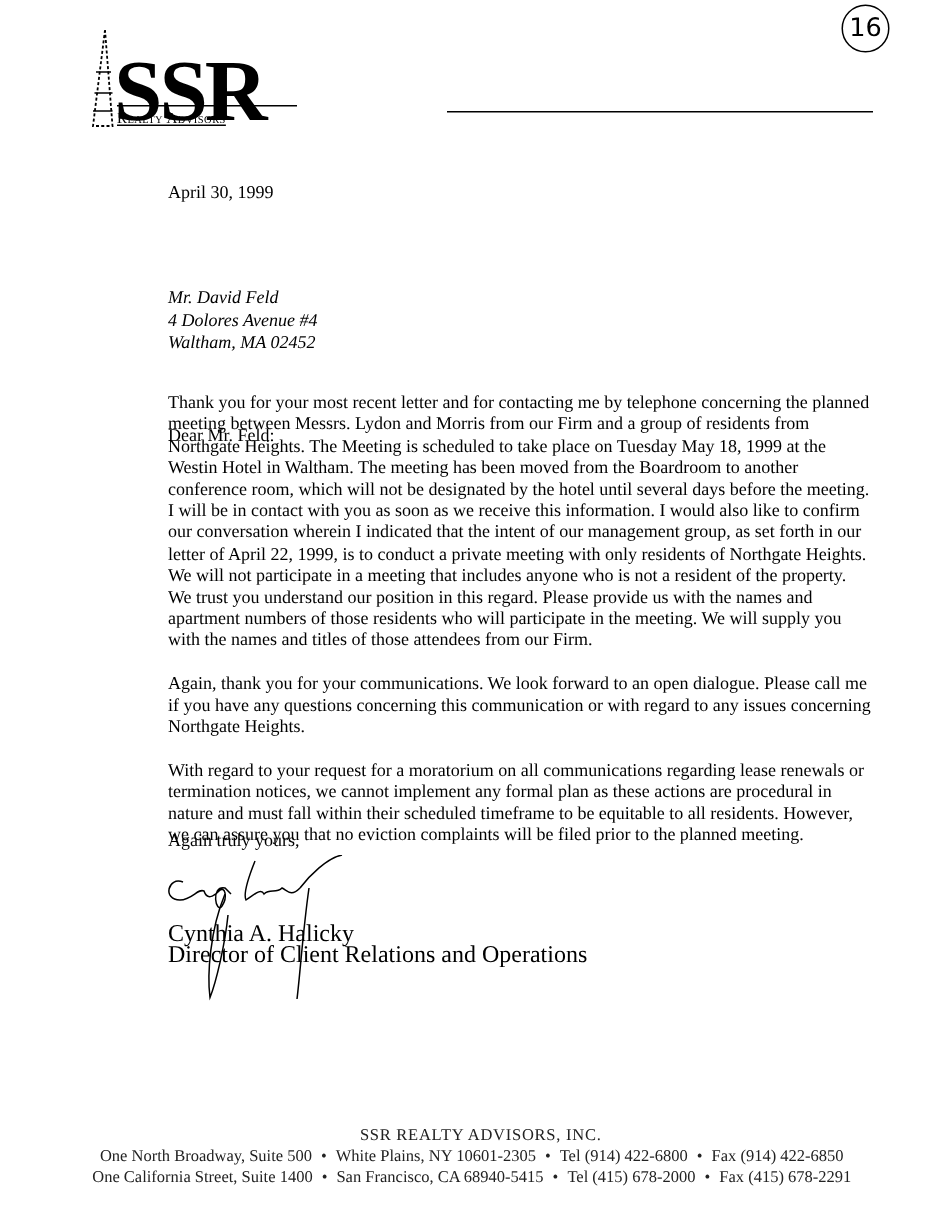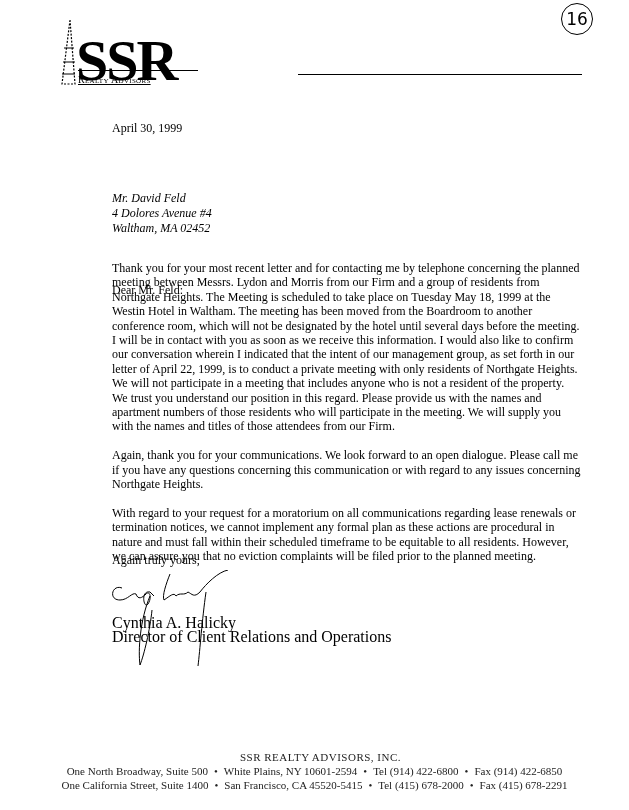--- a/index.html
+++ b/index.html
@@ -67,18 +67,18 @@
 </svg>
 
 <div class="abs signer">
   <div>Cynthia A. Halicky</div>
   <div>Director of Client Relations and Operations</div>
 </div>
 
 <div class="abs footer">
   <div class="co">SSR REALTY ADVISORS, INC.</div>
   <div>
-    <span>One North Broadway, Suite 500</span><span class="dot">•</span><span>White Plains, NY  10601-2594</span><span class="dot">•</span><span>Tel (914) 422-6800</span><span class="dot">•</span><span>Fax (914) 422-6850</span>
+    <span>One North Broadway, Suite 500</span><span class="dot">•</span><span>White Plains, NY  10601-2305</span><span class="dot">•</span><span>Tel (914) 422-6800</span><span class="dot">•</span><span>Fax (914) 422-6850</span>
   </div>
   <div>
-    <span>One California Street, Suite 1400</span><span class="dot">•</span><span>San Francisco, CA  45520-5415</span><span class="dot">•</span><span>Tel (415) 678-2000</span><span class="dot">•</span><span>Fax (415) 678-2291</span>
+    <span>One California Street, Suite 1400</span><span class="dot">•</span><span>San Francisco, CA  68940-5415</span><span class="dot">•</span><span>Tel (415) 678-2000</span><span class="dot">•</span><span>Fax (415) 678-2291</span>
   </div>
 </div>
 
 </body></html>

